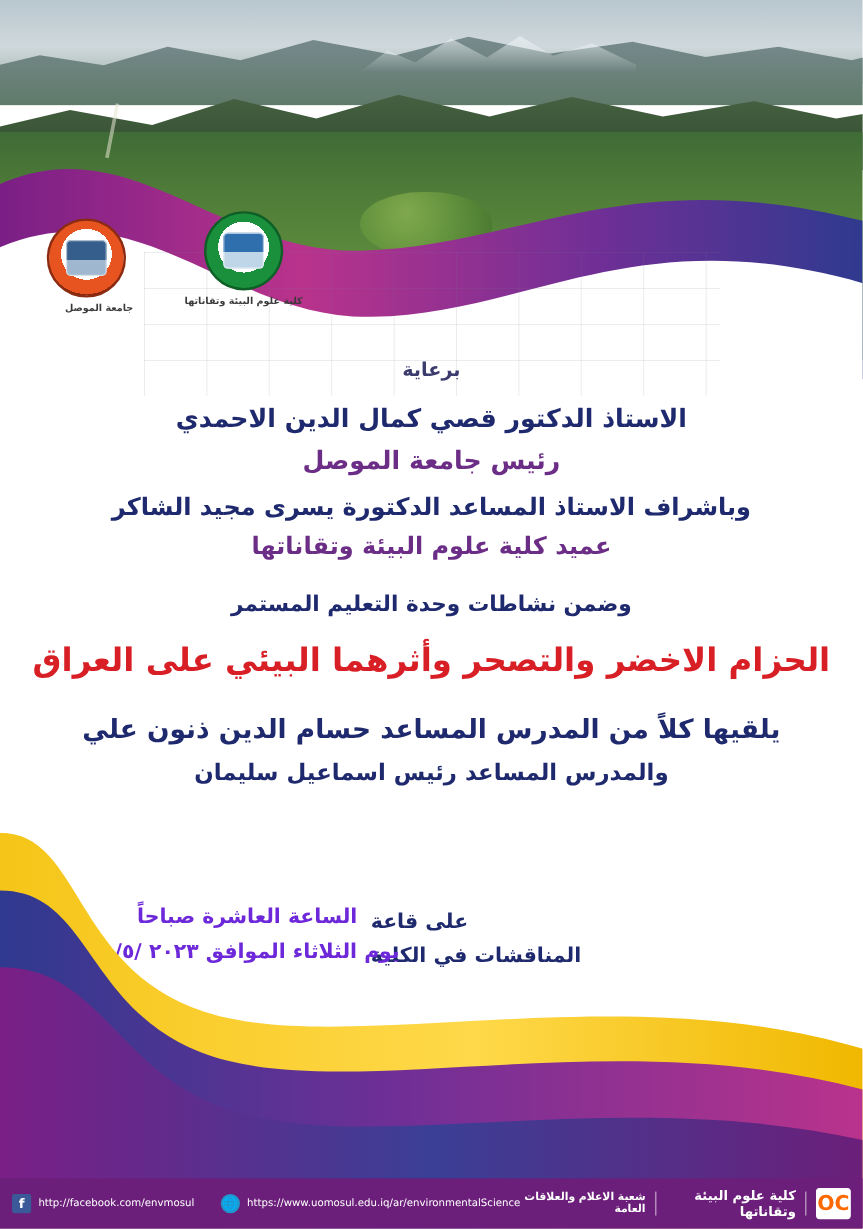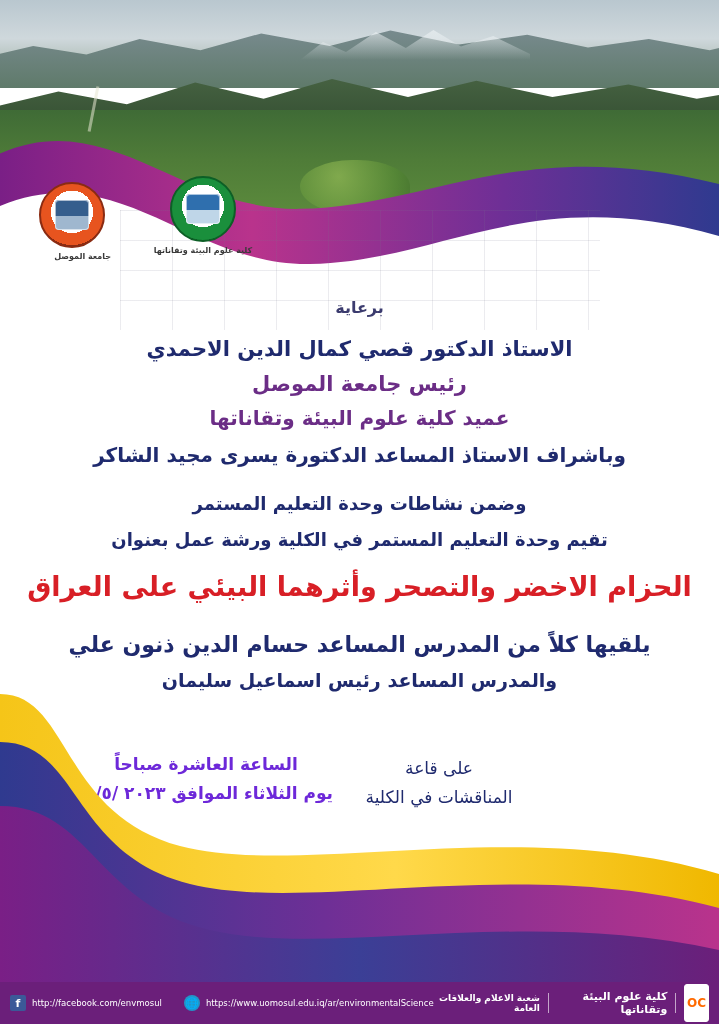--- a/index.html
+++ b/index.html
@@ -131,22 +131,22 @@
   .title-main {
     font-size: 27px; color: #d81f26; font-weight: bold; margin-top: 14px;
     letter-spacing: -0.2px;
   }
   .sp-1 { font-size: 22px; color: #1f2a6e; font-weight: bold; margin-top: 20px; }
   .sp-2 { font-size: 19px; color: #1f2a6e; font-weight: bold; margin-top: 5px; }
 
   
   .venue {
     position: absolute; right: 150px; top: 754px; width: 260px;
-    direction: rtl; text-align: center;
-    font-size: 17px; color: #1f2a6e; font-weight: normal; line-height: 1.7;
+    direction: rtl; text-align: left;
+    font-size: 17px; color: #1f2a6e; font-weight: bold; line-height: 1.7;
   }
   .time {
     position: absolute; left: 56px; top: 750px; width: 300px;
     direction: rtl; text-align: center;
     font-size: 17px; color: #6d28d9; font-weight: bold; line-height: 1.7;
   }
 
   
   .bottom-bar {
     position: absolute; left: 0; bottom: 0; width: 719px; height: 42px;
@@ -168,23 +168,23 @@
     margin-right: 10px; margin-left: auto;
     display: flex; align-items: center; gap: 8px; direction: rtl;
   }
   .bar-ar { color: #ffffff; font-size: 9px; font-weight: bold; direction: rtl; }
   .bar-div { width: 1px; height: 20px; background: rgba(255,255,255,.6); }
   .bar-logo-wm {
     color: #ffffff; font-size: 11px; font-weight: bold; direction: rtl;
     letter-spacing: -.5px;
   }
   .oc-logo {
-    width: 30px; height: 38px; border: 1px solid #ffffff; border-radius: 3px;
+    width: 30px; height: 26px; border: 1px solid #ffffff; border-radius: 3px;
     display: flex; align-items: center; justify-content: center;
-    color: #ff6a00; font-size: 12px; font-weight: bold; background: #ffffff;
+    color: #ff6a00; font-size: 17px; font-weight: bold; background: #ffffff;
   }
 </style>
 </head>
 <body>
 
 <div id="poster">
 
   <div class="photo">
     <div class="sky"></div>
     <div class="ridge-far"></div>
@@ -230,24 +230,23 @@
         <div class="seal-inner"></div>
       </div>
       <div class="logo-cap">كلية علوم البيئة وتقاناتها</div>
     </div>
   </div>
 
   <div class="body-text">
     <div class="ln patron">برعاية</div>
     <div class="ln name-1">الاستاذ الدكتور قصي كمال الدين الاحمدي</div>
     <div class="ln role-1">رئيس جامعة الموصل</div>
+    <div class="ln name-2">وباشراف الاستاذ المساعد الدكتورة يسرى مجيد الشاكر</div>
     <div class="ln role-2">عميد كلية علوم البيئة وتقاناتها</div>
-    <div class="ln name-2">وباشراف الاستاذ المساعد الدكتورة يسرى مجيد الشاكر</div>
     <div class="ln unit-1">وضمن نشاطات وحدة التعليم المستمر</div>
-    <div class="ln unit-2">تقيم وحدة التعليم المستمر في الكلية ورشة عمل بعنوان</div>
     <div class="ln title-main">الحزام الاخضر والتصحر وأثرهما البيئي على العراق</div>
     <div class="ln sp-1">يلقيها كلاً من المدرس المساعد حسام الدين ذنون علي</div>
     <div class="ln sp-2">والمدرس المساعد رئيس اسماعيل سليمان</div>
   </div>
 
   <div class="venue">
     <div>على قاعة</div>
     <div>المناقشات في الكلية</div>
   </div>
   <div class="time">

